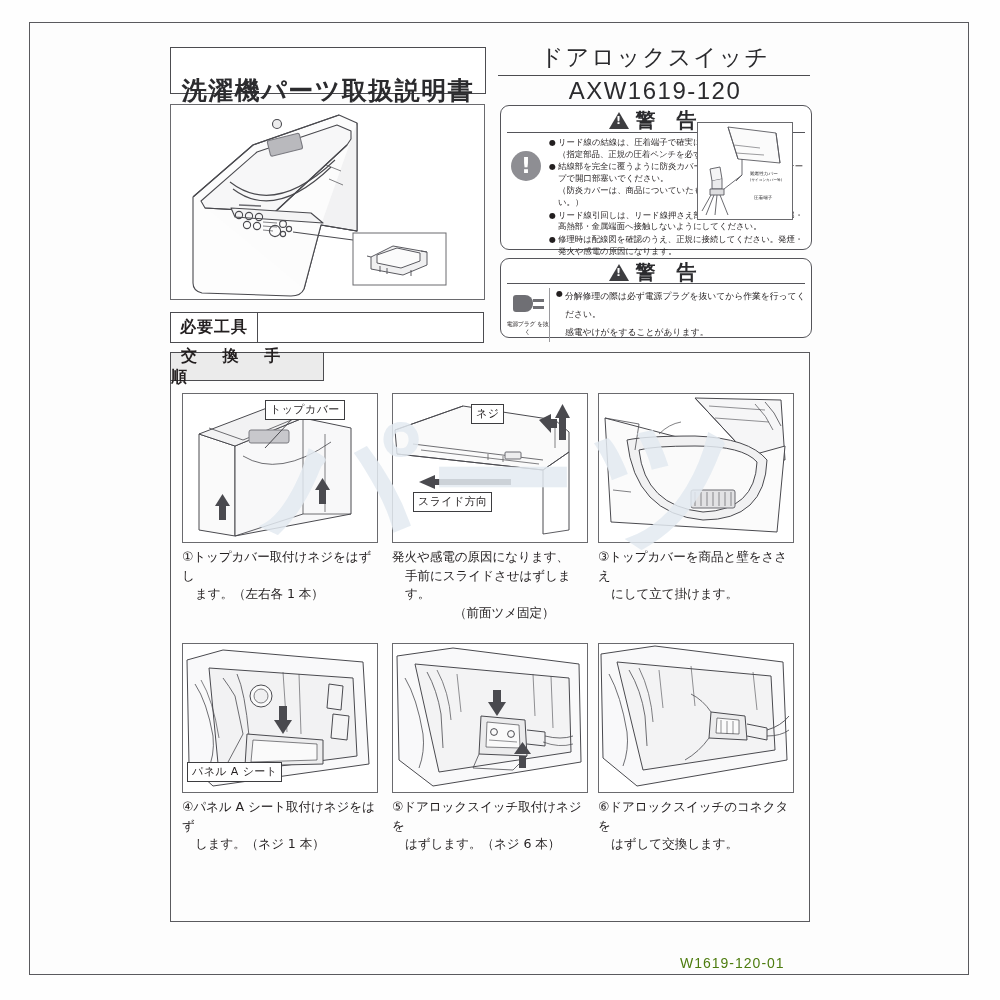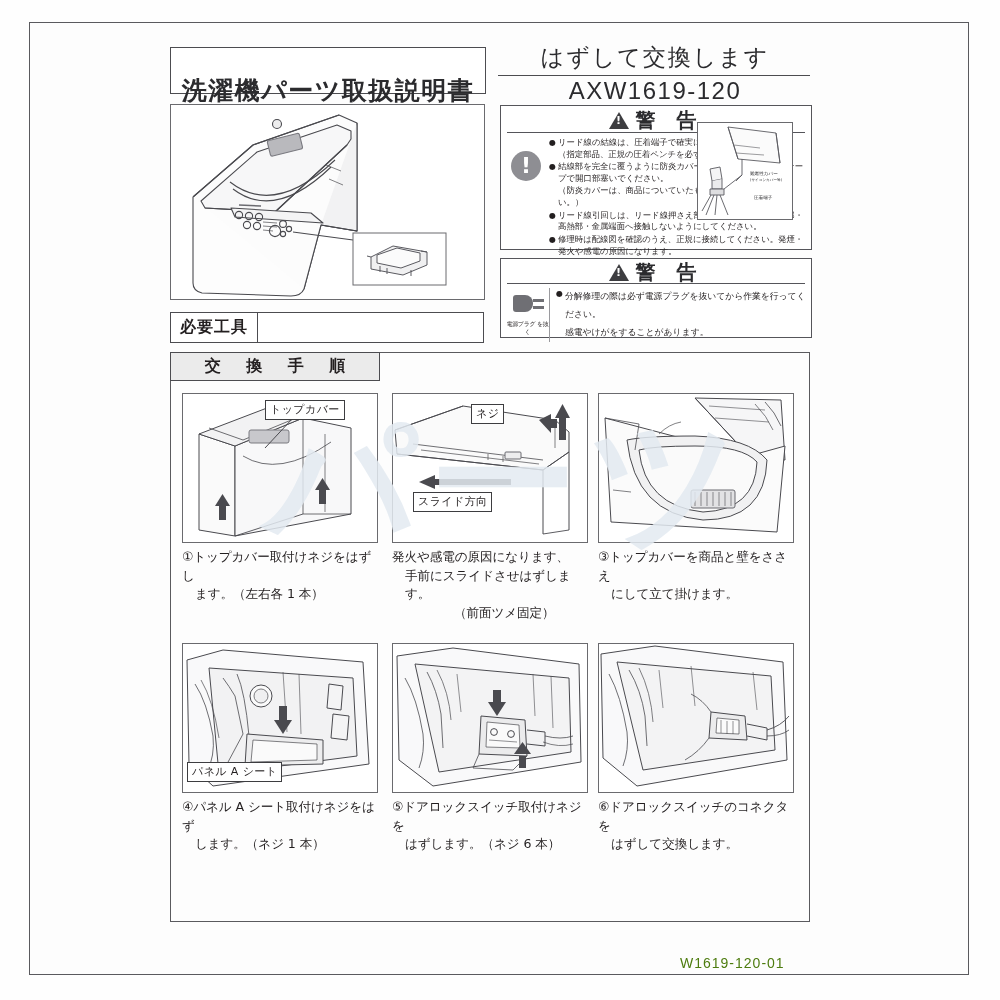--- a/index.html
+++ b/index.html
@@ -97,21 +97,21 @@
     flex: 1;
     display: flex; align-items: center;
     padding-left: 14px;
     font-size: 16px; letter-spacing: 0.5px;
   }
 
   
   .warn {
     position: absolute;
     border: 1.2px solid #55555a;
-    border-radius: 0;
+    border-radius: 9px;
     background: #fff;
   }
   .warn-1 { left: 500px; top: 105px; width: 312px; height: 145px; }
   .warn-2 { left: 500px; top: 258px; width: 312px; height: 80px; }
 
   .warn-head {
     display: flex; align-items: center; justify-content: center;
     height: 26px;
     gap: 7px;
     padding-top: 2px;
@@ -199,21 +199,21 @@
     width: 96px; height: 98px;
     border: 1px solid #6a6a6e;
     background: #fff;
     overflow: hidden;
   }
 
   
   .proc-title {
     position: absolute;
     left: 170px; top: 352px;
-    width: 210px; height: 29px;
+    width: 154px; height: 29px;
     border: 1.4px solid #4c4c50;
     background: #ebebeb;
     display: flex; align-items: center; justify-content: center;
     font-size: 16px; font-weight: bold; letter-spacing: 10px;
     text-indent: 10px;
   }
   .proc-frame {
     position: absolute;
     left: 170px; top: 352px;
     width: 640px; height: 570px;
@@ -291,21 +291,21 @@
 </style>
 </head>
 <body>
 
 <div class="page">
   <div class="doc-frame"></div>
 
   <div class="title-box">
     <span class="t">洗濯機パーツ取扱説明書</span>
   </div>
-  <div class="part-name">はずして交換します</div>
+  <div class="part-name">ドアロックスイッチ</div>
   <div class="part-rule"></div>
   <div class="part-number">AXW1619-120</div>
 
   <div class="product-box">
     <svg width="313" height="194" viewBox="0 0 313 194">
       <g fill="none" stroke="#4a4a4f" stroke-width="1.1" stroke-linejoin="round">
 
         <path d="M22 92 L22 178 Q22 186 31 188 L120 191 Q130 191 133 184 L150 120" fill="#fdfdfd"></path>
         <path d="M22 92 L82 40 L168 10 L186 18 L186 126 L150 120 L133 184" fill="#fcfcfc"></path>
         <path d="M186 18 L186 126 L150 120" fill="#f2f2f3"></path>

